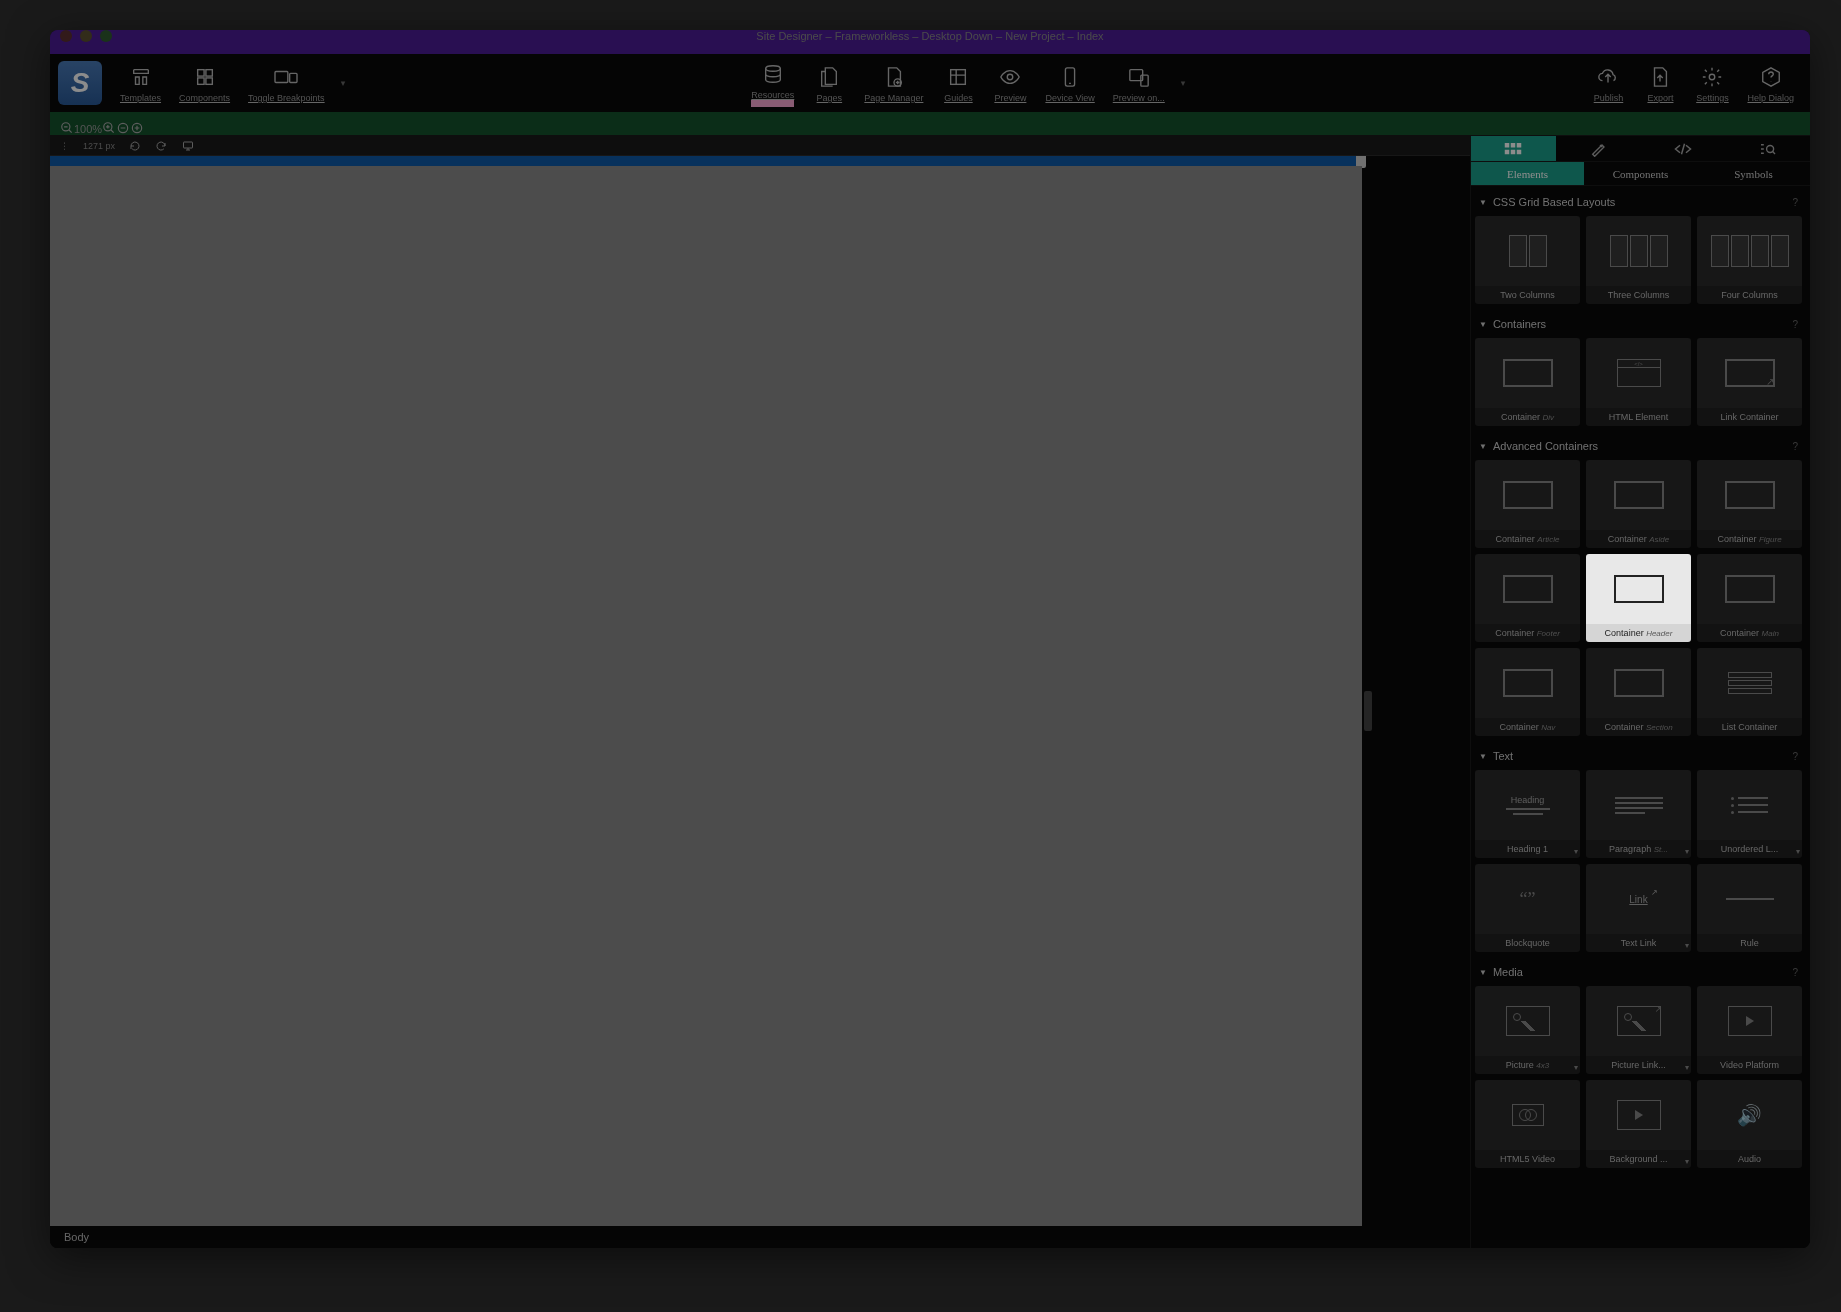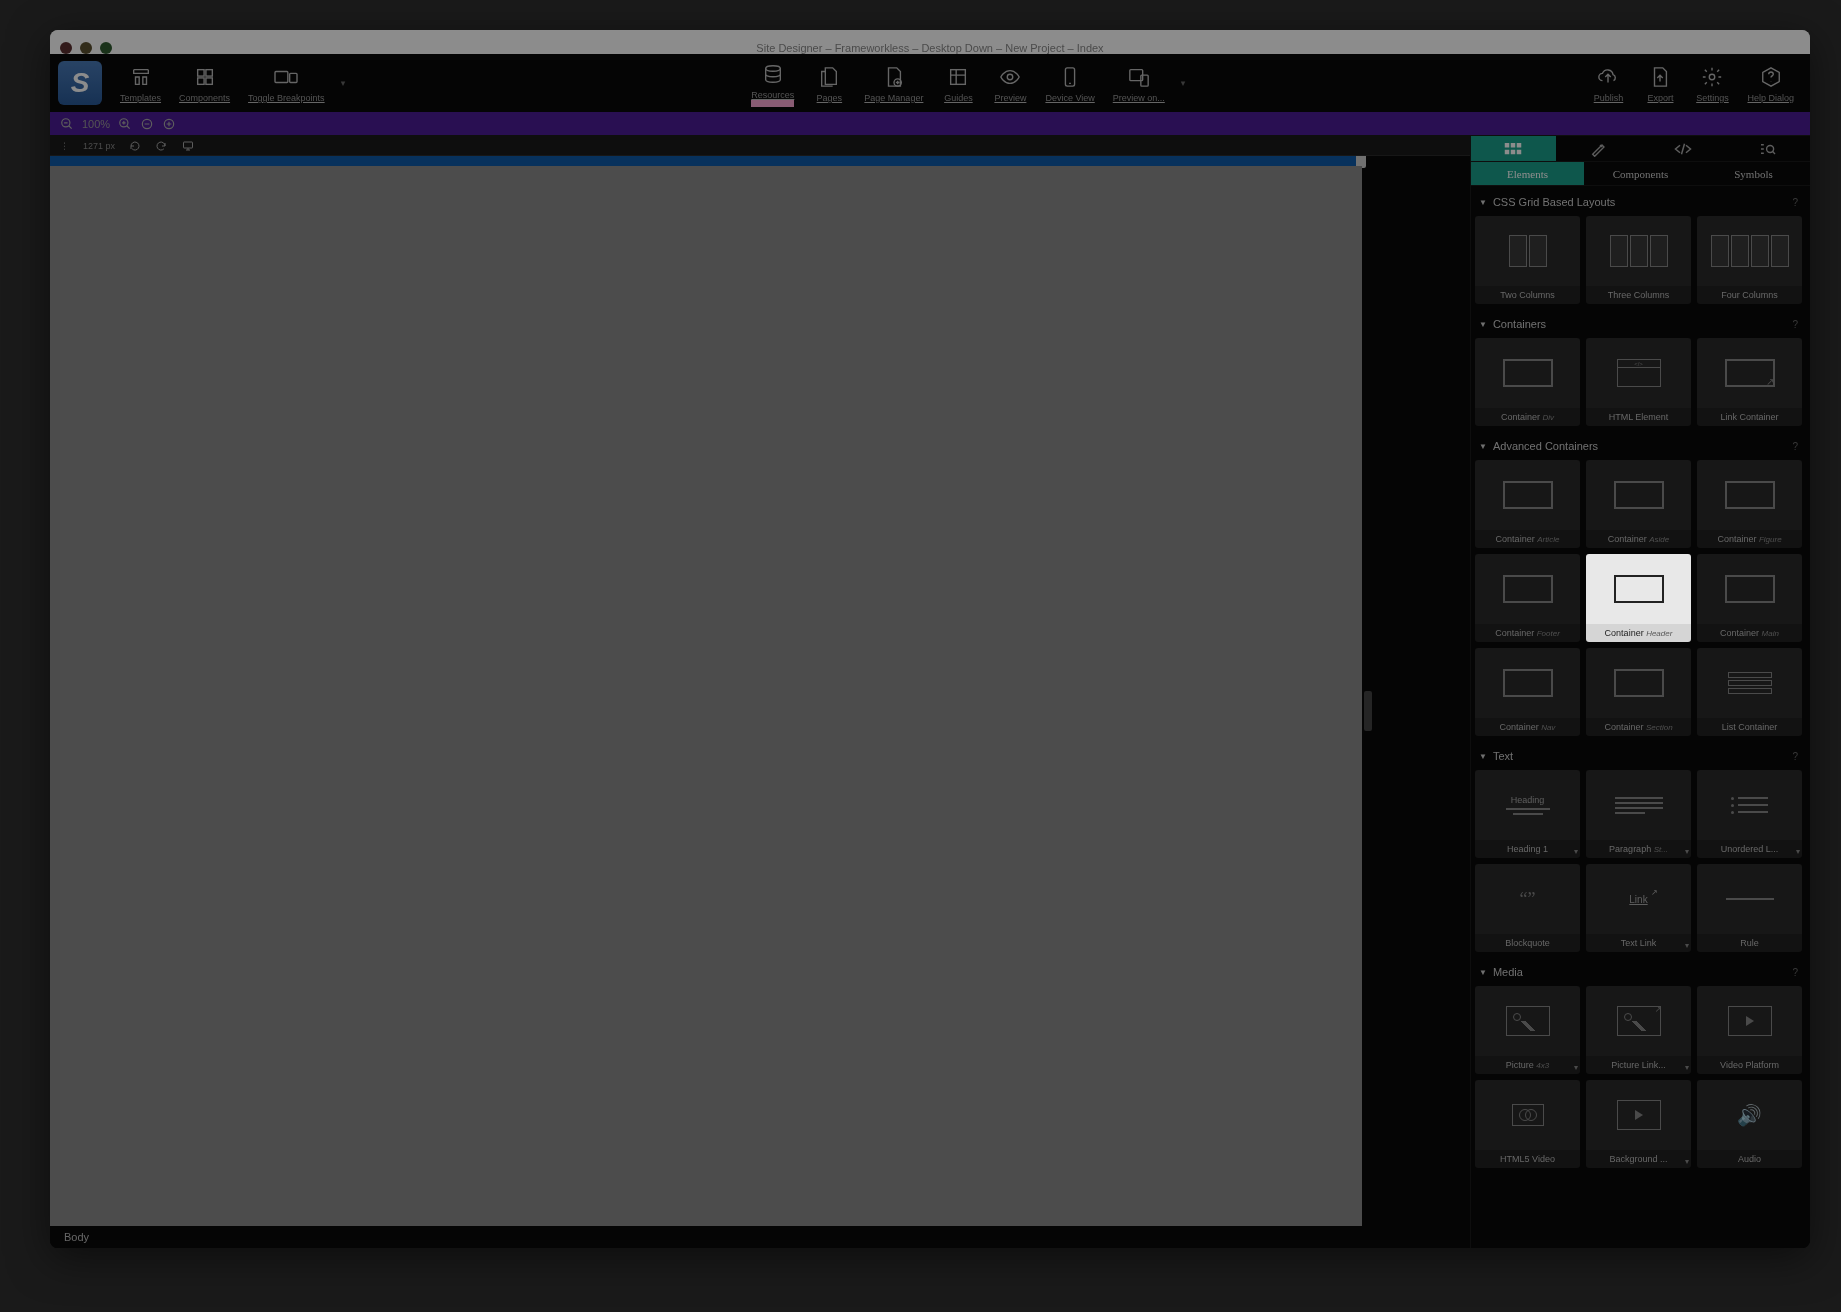--- a/index.html
+++ b/index.html
@@ -1,34 +1,34 @@
 <!DOCTYPE html>
 <html><head>
 <meta charset="utf-8">
 <style>
 * { margin: 0; padding: 0; box-sizing: border-box; }
 body { background: #1a1a1a; font-family: -apple-system, BlinkMacSystemFont, "Segoe UI", sans-serif; overflow: hidden; width: 1841px; height: 1312px; position: relative; }
 .screenshot { position: absolute; top: 30px; left: 50px; width: 1760px; height: 1218px; background: #000; border-radius: 8px; box-shadow: 0 10px 40px rgba(0,0,0,0.5); overflow: hidden; display: flex; flex-direction: column; }
-.titlebar { height: 24px; background: #ffffff; display: flex; align-items: flex-end; padding: 0 10px; position: relative; }
+.titlebar { height: 24px; background: #4c1d95; display: flex; align-items: flex-start; padding: 0 10px; position: relative; }
 .traffic-lights { display: flex; gap: 8px; }
 .traffic-light { width: 12px; height: 12px; border-radius: 50%; }
 .tl-close { background: #5c3030; }
 .tl-min { background: #5c5030; }
 .tl-max { background: #305c30; }
 .title-text { position: absolute; left: 50%; transform: translateX(-50%); color: #888; font-size: 11px; }
 .toolbar { height: 58px; background: #0a0a0a; display: flex; align-items: center; padding: 0 8px; }
 .tb-group { display: flex; align-items: center; gap: 2px; }
 .tb-item { display: flex; flex-direction: column; align-items: center; justify-content: center; padding: 4px 8px; color: #bbb; cursor: pointer; min-width: 50px; text-decoration: underline; }
 .tb-item .icon { height: 28px; display: flex; align-items: center; justify-content: center; }
 .tb-item .label { font-size: 9px; margin-top: 2px; color: #999; }
 .tb-dropdown { color: #666; font-size: 9px; padding: 0 6px; cursor: pointer; }
 .tb-item.active .label { border-bottom: 7px solid #f9a8d4; }
 .tb-spacer { flex: 1; }
 .logo { width: 44px; height: 44px; background: linear-gradient(180deg, #4a7bb8, #2a5a98); border-radius: 6px; display: flex; align-items: center; justify-content: center; color: #fff; font-weight: bold; font-size: 28px; font-style: italic; margin-right: 10px; }
-.zoombar { height: 24px; background: #4c1d95; display: flex; align-items: center; padding: 0 10px; gap: 8px; color: #999; font-size: 11px; border-bottom: 1px solid #1a1a1a; }
+.zoombar { height: 24px; background: #14532d; display: flex; align-items: flex-end; padding: 0 10px; gap: 0; color: #999; font-size: 11px; border-bottom: 1px solid #1a1a1a; }
 .zoom-icon { cursor: pointer; color: #aaa; display: flex; }
 .main { flex: 1; display: flex; overflow: hidden; }
 .canvas-area { flex: 1; background: #0a0a0a; display: flex; flex-direction: column; position: relative; }
 .ruler { height: 20px; background: #1a1a1a; color: #888; font-size: 9px; display: flex; align-items: center; padding: 0 10px; gap: 14px; border-bottom: 1px solid #2a2a2a; }
 .canvas-viewport { flex: 1; position: relative; overflow: hidden; background: #0a0a0a; }
 .canvas-stage { position: absolute; top: 0; left: 0; right: 108px; bottom: 0; }
 .canvas-topbar { height: 10px; background: #0d5aa8; position: absolute; top: 0; left: 0; right: 0; }
 .canvas-topbar-marker { position: absolute; right: -4px; top: -2px; width: 10px; height: 14px; background: #ccc; border-radius: 2px; }
 .canvas-page { position: absolute; top: 10px; left: 0; right: 0; bottom: 0; background: #8a8a8a; }
 .canvas-side-handle { position: absolute; right: 98px; top: 50%; width: 8px; height: 40px; background: #444; border-radius: 2px; }

